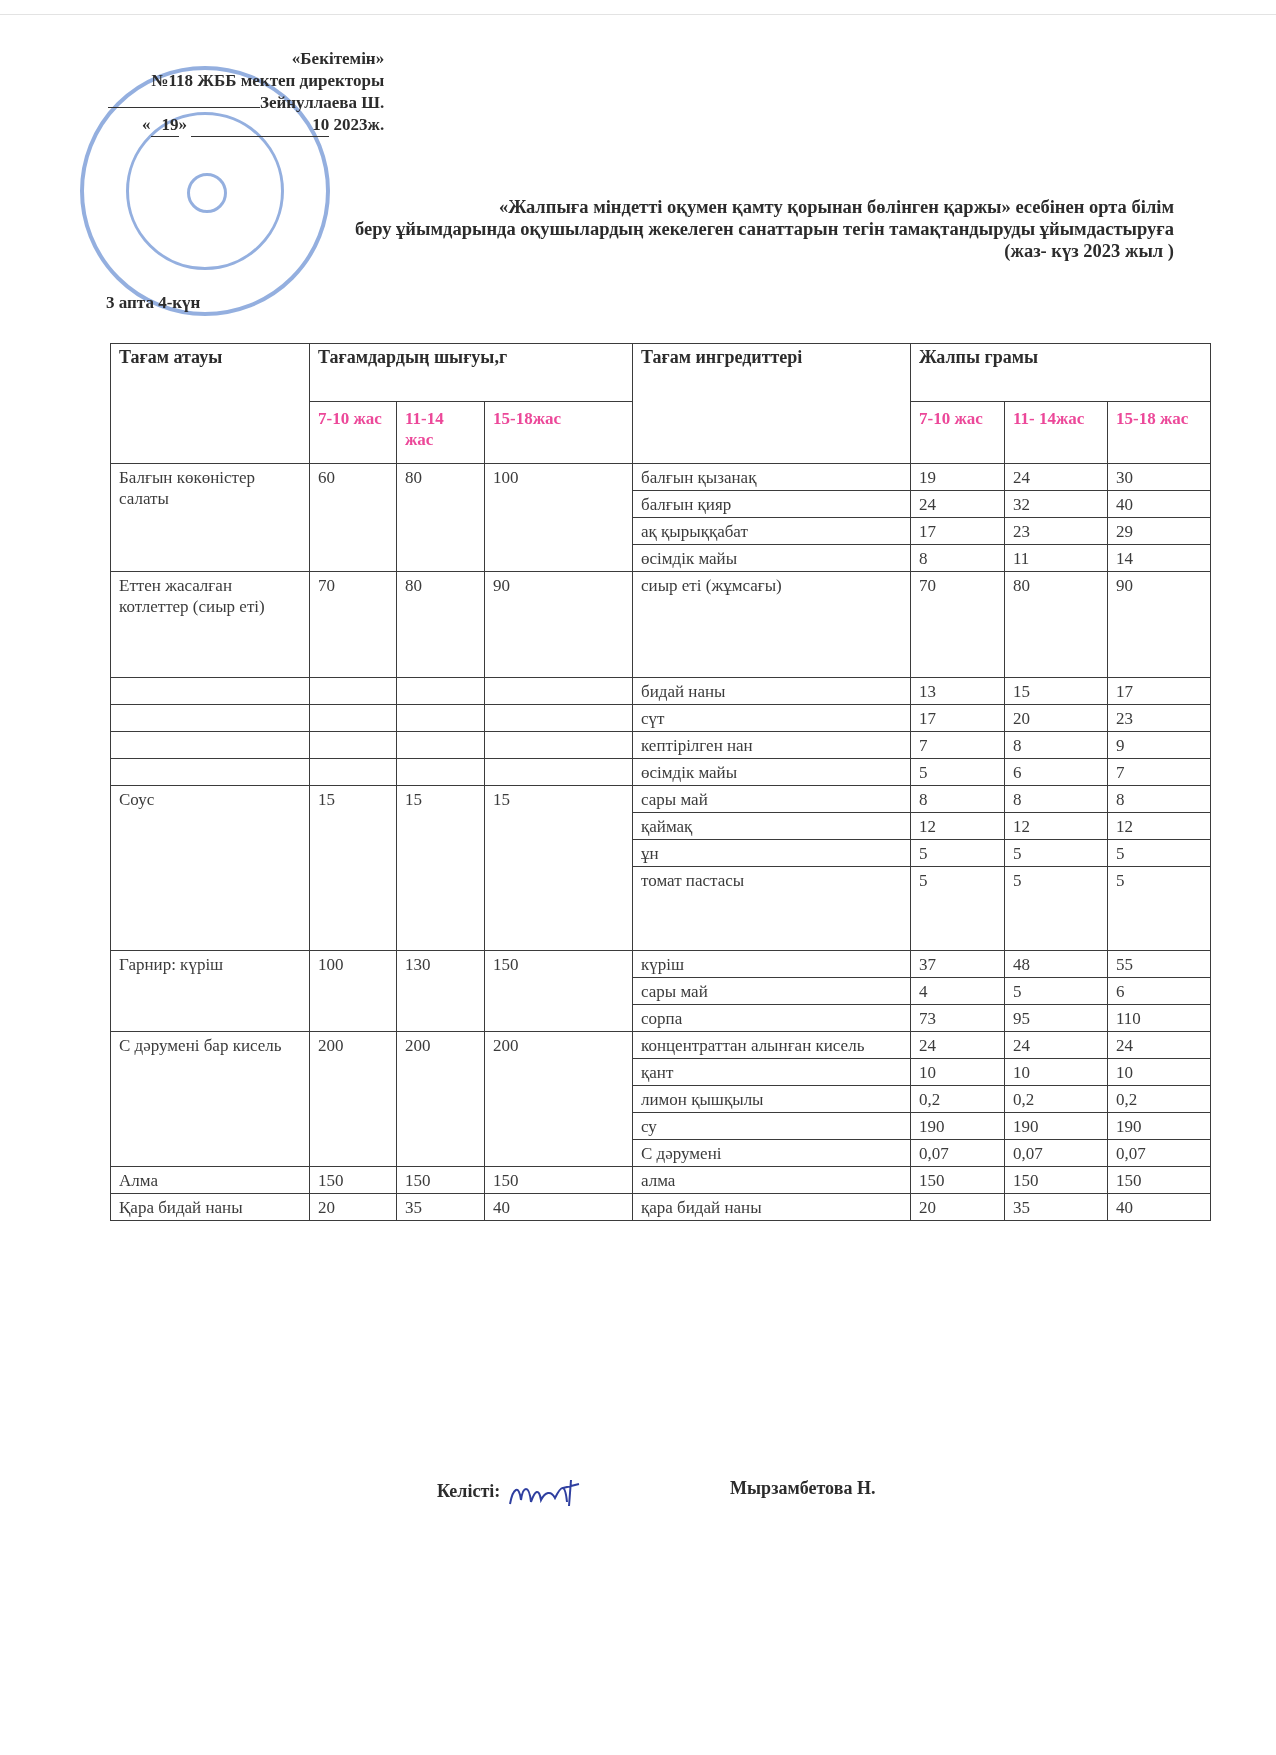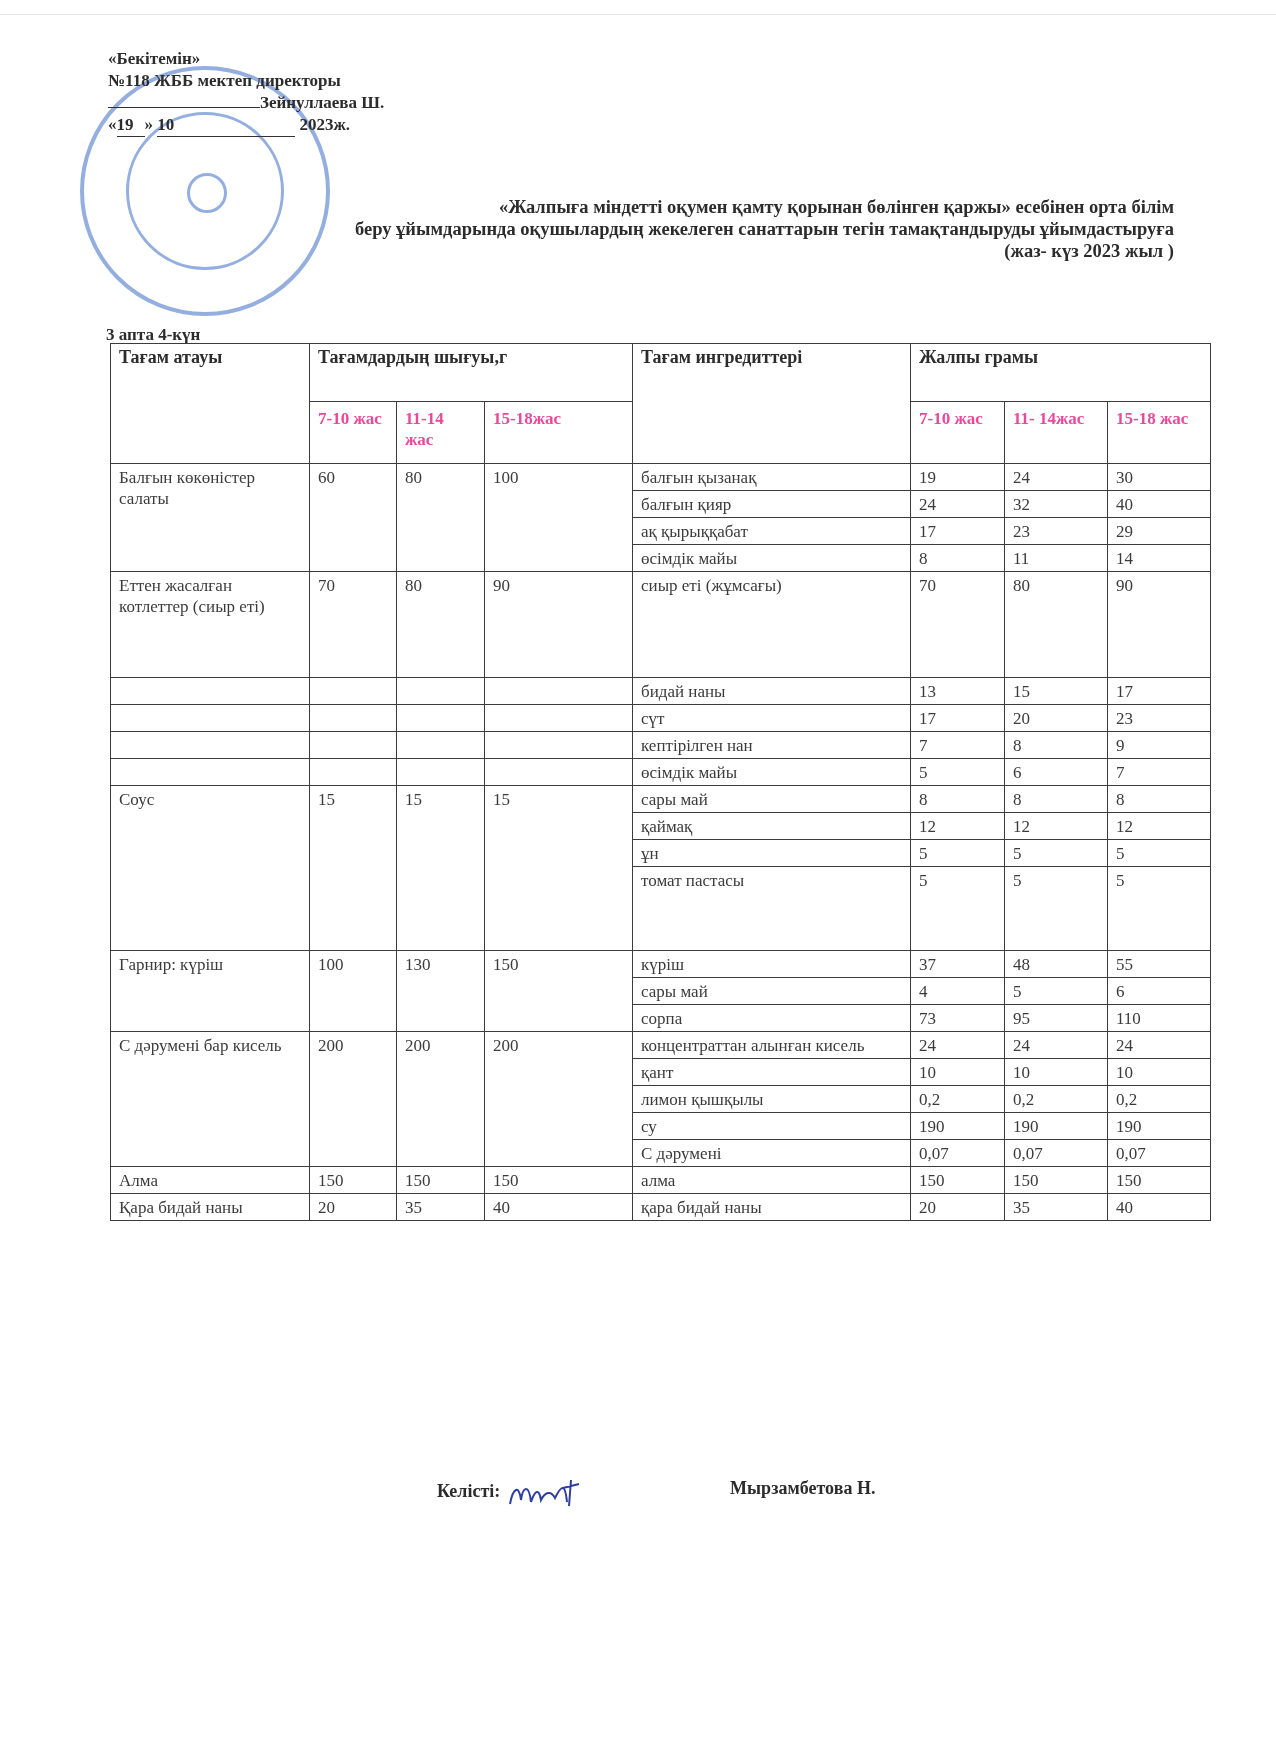--- a/index.html
+++ b/index.html
@@ -1,30 +1,30 @@
 <!DOCTYPE html>
 <html><head>
 <meta charset="utf-8">
 <style>
   html, body { margin: 0; padding: 0; background: #ffffff; }
   body { width: 1276px; height: 1755px; position: relative; overflow: hidden;
          font-family: "Liberation Serif", "DejaVu Serif", serif; color: #2a2a2a; }
   .topline { position: absolute; left: 0; top: 14px; width: 1276px; height: 1px; background: #e3e3e3; }
-  .approve { position: absolute; left: 108px; top: 48px; font-weight: bold; font-size: 17px; line-height: 22px; color: #2c2c2c; }
+  .approve { position: absolute; left: 108px; top: 48px; font-weight: bold; font-size: 17px; line-height: 22px; color: #2c2c2c; text-align: right; }
   .approve div { white-space: nowrap; }
   .approve .sig-line { display: inline-block; width: 152px; border-bottom: 1px solid #333; height: 14px; vertical-align: baseline; }
   .approve .date-line1 { display: inline-block; width: 28px; border-bottom: 1px solid #333; }
   .approve .date-line2 { display: inline-block; width: 138px; border-bottom: 1px solid #333; }
   .stamp { position: absolute; left: 80px; top: 66px; width: 250px; height: 250px; border-radius: 50%;
            border: 4px solid #3d6fc6; box-sizing: border-box; opacity: 0.55; pointer-events: none; }
   .stamp .inner { position: absolute; left: 42px; top: 42px; width: 158px; height: 158px; border-radius: 50%; border: 3px solid #3d6fc6; box-sizing: border-box; }
   .stamp .core { position: absolute; left: 58px; top: 58px; width: 34px; height: 34px; border-radius: 50%; border: 3px solid #3d6fc6; }
   .title { position: absolute; left: 84px; top: 196px; width: 1090px; text-align: right; font-weight: bold; font-size: 18.5px; line-height: 22px; color: #2c2c2c; }
   .title .l1 { padding-left: 130px; }
-  .week { position: absolute; left: 106px; top: 293px; font-weight: bold; font-size: 17px; color: #2c2c2c; margin-top: 32px; }
+  .week { position: absolute; left: 106px; top: 293px; font-weight: bold; font-size: 17px; color: #2c2c2c; }
   table.menu { position: absolute; left: 110px; top: 343px; border-collapse: collapse; width: 1100px; table-layout: fixed; }
   table.menu td { border: 1px solid #3b3b3b; vertical-align: top; padding: 3px 8px 2px 8px; font-size: 17px; line-height: 21px; color: #3b3b3b; }
   table.menu td.h { font-weight: bold; font-size: 18px; color: #2c2c2c; }
   table.menu td.hs { font-weight: bold; font-size: 17px; color: #ec4899; padding-top: 6px; }
   .h-top { height: 58px; }
   .h-sub { height: 62px; }
   .tall2 { height: 106px; }
   .footer { position: absolute; left: 405px; top: 1478px; font-weight: bold; font-size: 18px; color: #2c2c2c; margin-left: 32px; }
   .footer .sign { display: inline-block; width: 90px; height: 30px; vertical-align: middle; }
   .footer-name { position: absolute; left: 730px; top: 1478px; font-weight: bold; font-size: 18px; color: #2c2c2c; }

